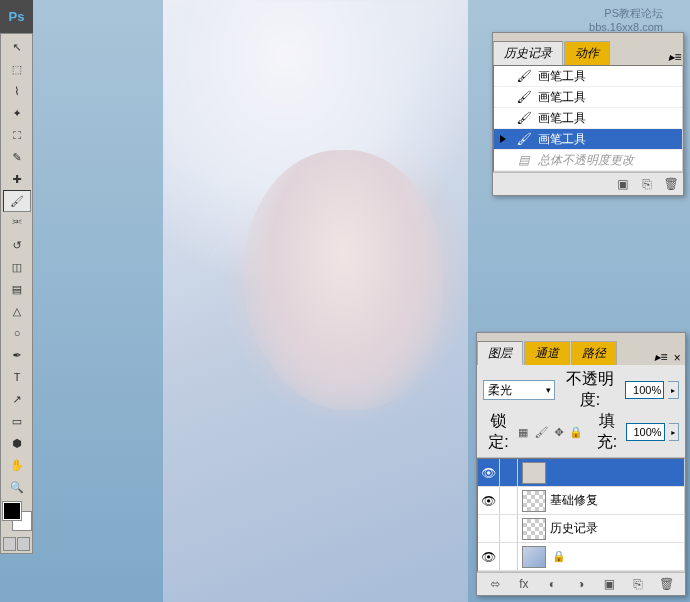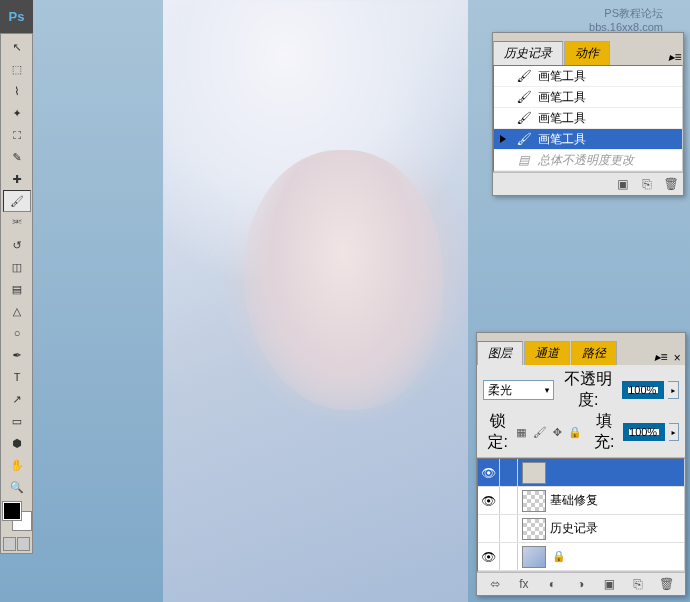--- a/index.html
+++ b/index.html
@@ -216,21 +216,21 @@
       font-size: 12px;
       padding: 0 4px;
       display: flex;
       justify-content: space-between;
       align-items: center;
     }
     .blend-select::after { content: "▾"; font-size: 9px; }
     .opacity-label { font-size: 16px; text-align: center; }
     .pct-input {
       width: 44px; height: 18px;
-      border: 6px solid #0369a1;
+      border: 1px solid #0369a1;
       background: #fff;
       font-size: 11px;
       text-align: left;
       padding-right: 2px;
       display: inline-flex;
       align-items: center;
       justify-content: flex-end;
     }
     .pct-arrow {
       width: 12px; height: 18px;

